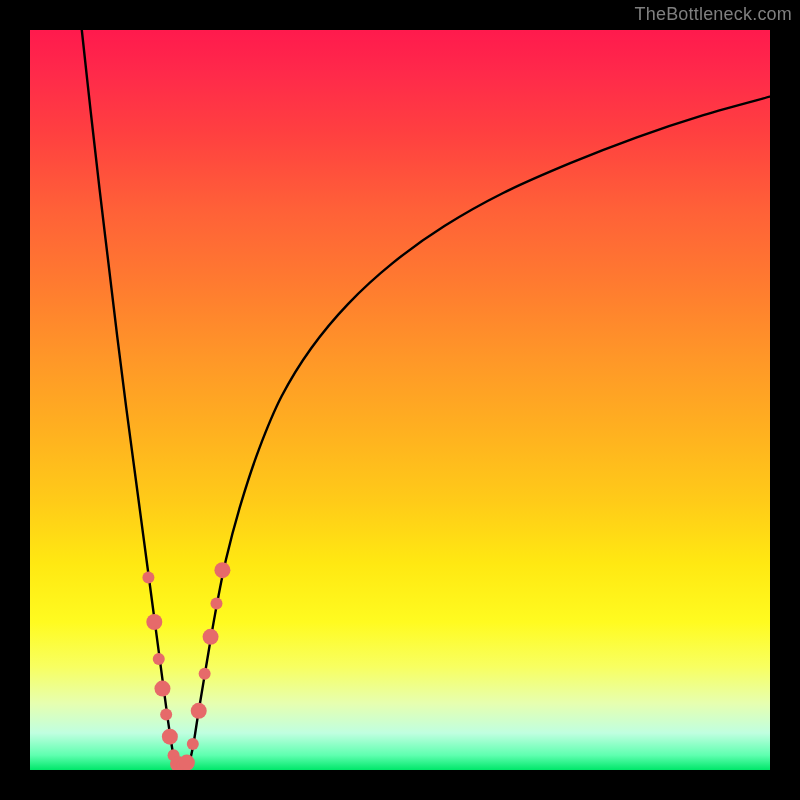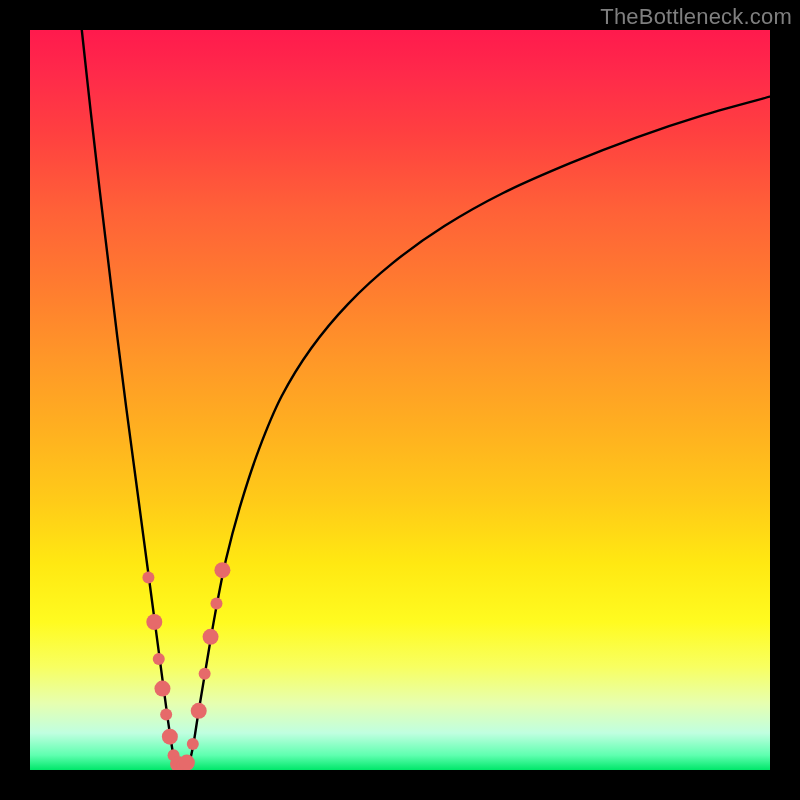--- a/index.html
+++ b/index.html
@@ -51,21 +51,21 @@
   }
   svg.curve {
     position: absolute;
     inset: 0;
   }
   .watermark {
     position: absolute;
     top: 4px;
     right: 8px;
     color: #7f7f7f;
-    font-size: 22px;
+    font-size: 18px;
     letter-spacing: 0.2px;
     user-select: none;
   }
 </style>
 </head>
 <body>
 
 <div class="frame">
 
   <div class="plot">

